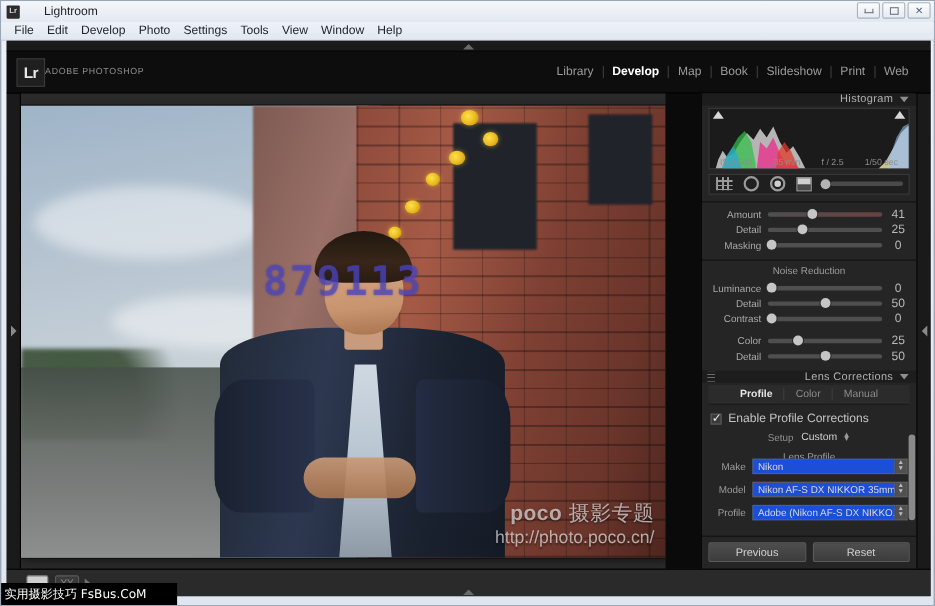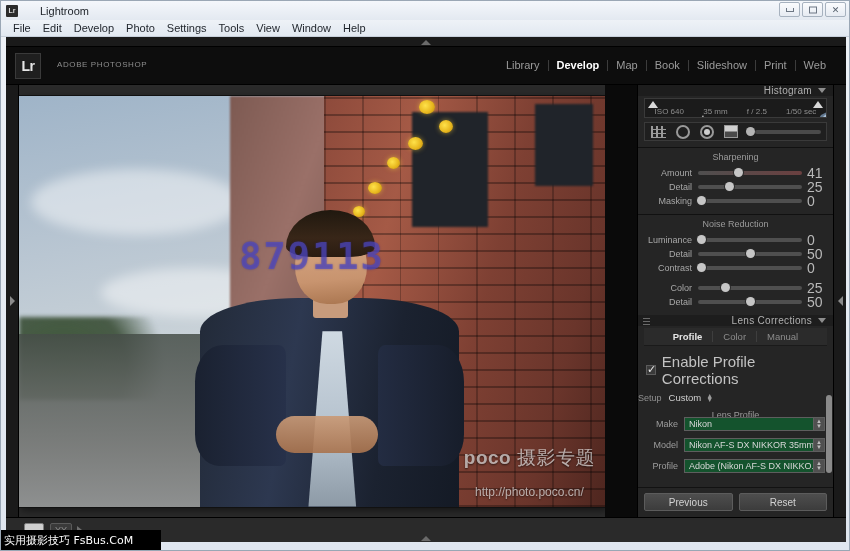--- a/index.html
+++ b/index.html
@@ -93,21 +93,21 @@
     border-bottom: 1px solid #000;
   }
   .brand { display: flex; align-items: center; padding-left: 9px; }
   .lr-logo {
     width: 26px; height: 26px;
     background: #1f1f1f; border: 1px solid #3a3a3a;
     color: #e8e8e8; font-size: 14px; font-weight: bold;
     display: flex; align-items: center; justify-content: center;
     letter-spacing: -.5px;
   }
-  .brand-txt { margin-left: 16px; line-height: 1.05; }
+  .brand-txt { margin-left: 0; line-height: 1.05; }
   .brand-sup { font-size: 8px; color: #8d8d8d; letter-spacing: .6px; }
   .brand-main { font-size: 17px; color: #cfcfcf; letter-spacing: .3px; }
 
   .modules {
     position: absolute; right: 12px; top: 12px;
     display: flex; align-items: center;
   }
   .mod {
     font-size: 11px; color: #9b9b9b; padding: 0 8px; cursor: pointer;
   }
@@ -225,21 +225,21 @@
     color: rgba(82,76,196,.62);
     text-shadow: 0 0 2px rgba(40,36,150,.5);
   }
   .wm {
     position: absolute; right: 10px; bottom: 8px;
     text-align: right; color: rgba(255,255,255,.62);
     text-shadow: 0 1px 2px rgba(0,0,0,.6);
   }
   .wm-top { font-size: 19px; letter-spacing: .5px; }
   .wm-top b { font-weight: bold; }
-  .wm-sub { font-size: 12px; margin-top: 14px; text-align: center; }
+  .wm-sub { font-size: 16px; margin-top: 1px; }
 
   
   .rpanel {
     width: 196px; background: #252525;
     display: flex; flex-direction: column;
     border-left: 1px solid #000;
     position: relative; overflow: hidden; margin-left: 32px;
   }
   .panel-head {
     height: 16px; display: flex; align-items: center; justify-content: flex-end;
@@ -319,21 +319,21 @@
     flex: 1; height: 4px; background: #4f4f4f; border-radius: 2px;
     position: relative;
   }
   .sl-track.warm { background: linear-gradient(90deg,#4f4f4f 0%, #6b4040 100%); }
   .sl-knob {
     position: absolute; top: -3px; width: 9px; height: 9px;
     background: #c6c6c6; border-radius: 50%; margin-left: -4px;
     box-shadow: 0 0 0 1px #2b2b2b;
   }
   .sl-val {
-    width: 24px; text-align: left; font-size: 14px; color: #b9b9b9;
+    width: 24px; text-align: center; font-size: 11px; color: #b9b9b9;
     flex: none; padding-left: 5px;
   }
 
   .lc-tabs {
     display: flex; justify-content: center; gap: 0;
     background: #2b2b2b; margin: 2px 6px; padding: 3px 0;
     border-bottom: 1px solid #1a1a1a;
   }
   .lc-tab { font-size: 9.5px; color: #8c8c8c; padding: 0 10px; }
   .lc-tab.active { color: #e6e6e6; font-weight: bold; }
@@ -341,35 +341,35 @@
 
   .chk-row { display: flex; align-items: center; padding: 5px 0 3px 8px; }
   .chk {
     width: 10px; height: 10px; background: #3a3a3a; border: 1px solid #5c5c5c;
     margin-right: 6px; position: relative;
   }
   .chk::after {
     content: '✓'; position: absolute; left: 0px; top: -3px;
     font-size: 11px; color: #e8e8e8;
   }
-  .chk-label { font-size: 15px; color: #c2c2c2; }
-
-  .setup-row { display: flex; align-items: center; padding: 2px 0 4px 0; }
+  .chk-label { font-size: 11px; color: #c2c2c2; }
+
+  .setup-row { display: flex; align-items: center; padding: 2px 0 4px 0; justify-content: center; }
   .setup-lab { font-size: 9px; color: #909090; margin-right: 7px; }
   .setup-val { font-size: 9.5px; color: #cfcfcf; }
   .stepper {
     margin-left: 5px; display: flex; flex-direction: column;
     line-height: 4px; color: #9a9a9a; font-size: 7px;
   }
 
   .lp-title { font-size: 9px; color: #9b9b9b; text-align: center; margin: 3px 0 4px; }
   .field-row { display: flex; align-items: center; height: 15px; padding: 0 8px 18px 4px; margin-bottom: 3px; }
   .f-label { width: 42px; text-align: right; font-size: 9px; color: #9d9d9d; padding-right: 6px; flex:none; }
   .f-box {
-    flex: 1; height: 14px; background: #14532d; border: 1px solid #5e5e5e;
+    flex: 1; height: 14px; background: #1d4ed8; border: 1px solid #5e5e5e;
     font-size: 9px; color: #d8d8d8; display: flex; align-items: center;
     padding-left: 4px; white-space: nowrap; overflow: hidden;
   }
   .f-step {
     width: 11px; height: 14px; background: #505050; border: 1px solid #5e5e5e;
     border-left: none; display: flex; flex-direction: column;
     align-items: center; justify-content: center;
     font-size: 6px; color: #bdbdbd; line-height: 5px; flex: none;
   }
 
@@ -570,21 +570,20 @@
           <div class="tool">
               <div class="t-grad"></div>
             </div>
           <div class="brush-slider">
             <div class="brush-knob"></div>
             <div class="brush-track"></div>
           </div>
         </div>
 
         <div class="pgroup">
-          <div class="pgroup-title">Sharpening</div>
 
           <div class="slider-row">
             <div class="sl-label">Amount</div>
             <div class="sl-track warm">
                 <div class="sl-knob" style="left:38%"></div>
               </div>
             <div class="sl-val">41</div>
           </div>
           <div class="slider-row">
             <div class="sl-label">Detail</div>

